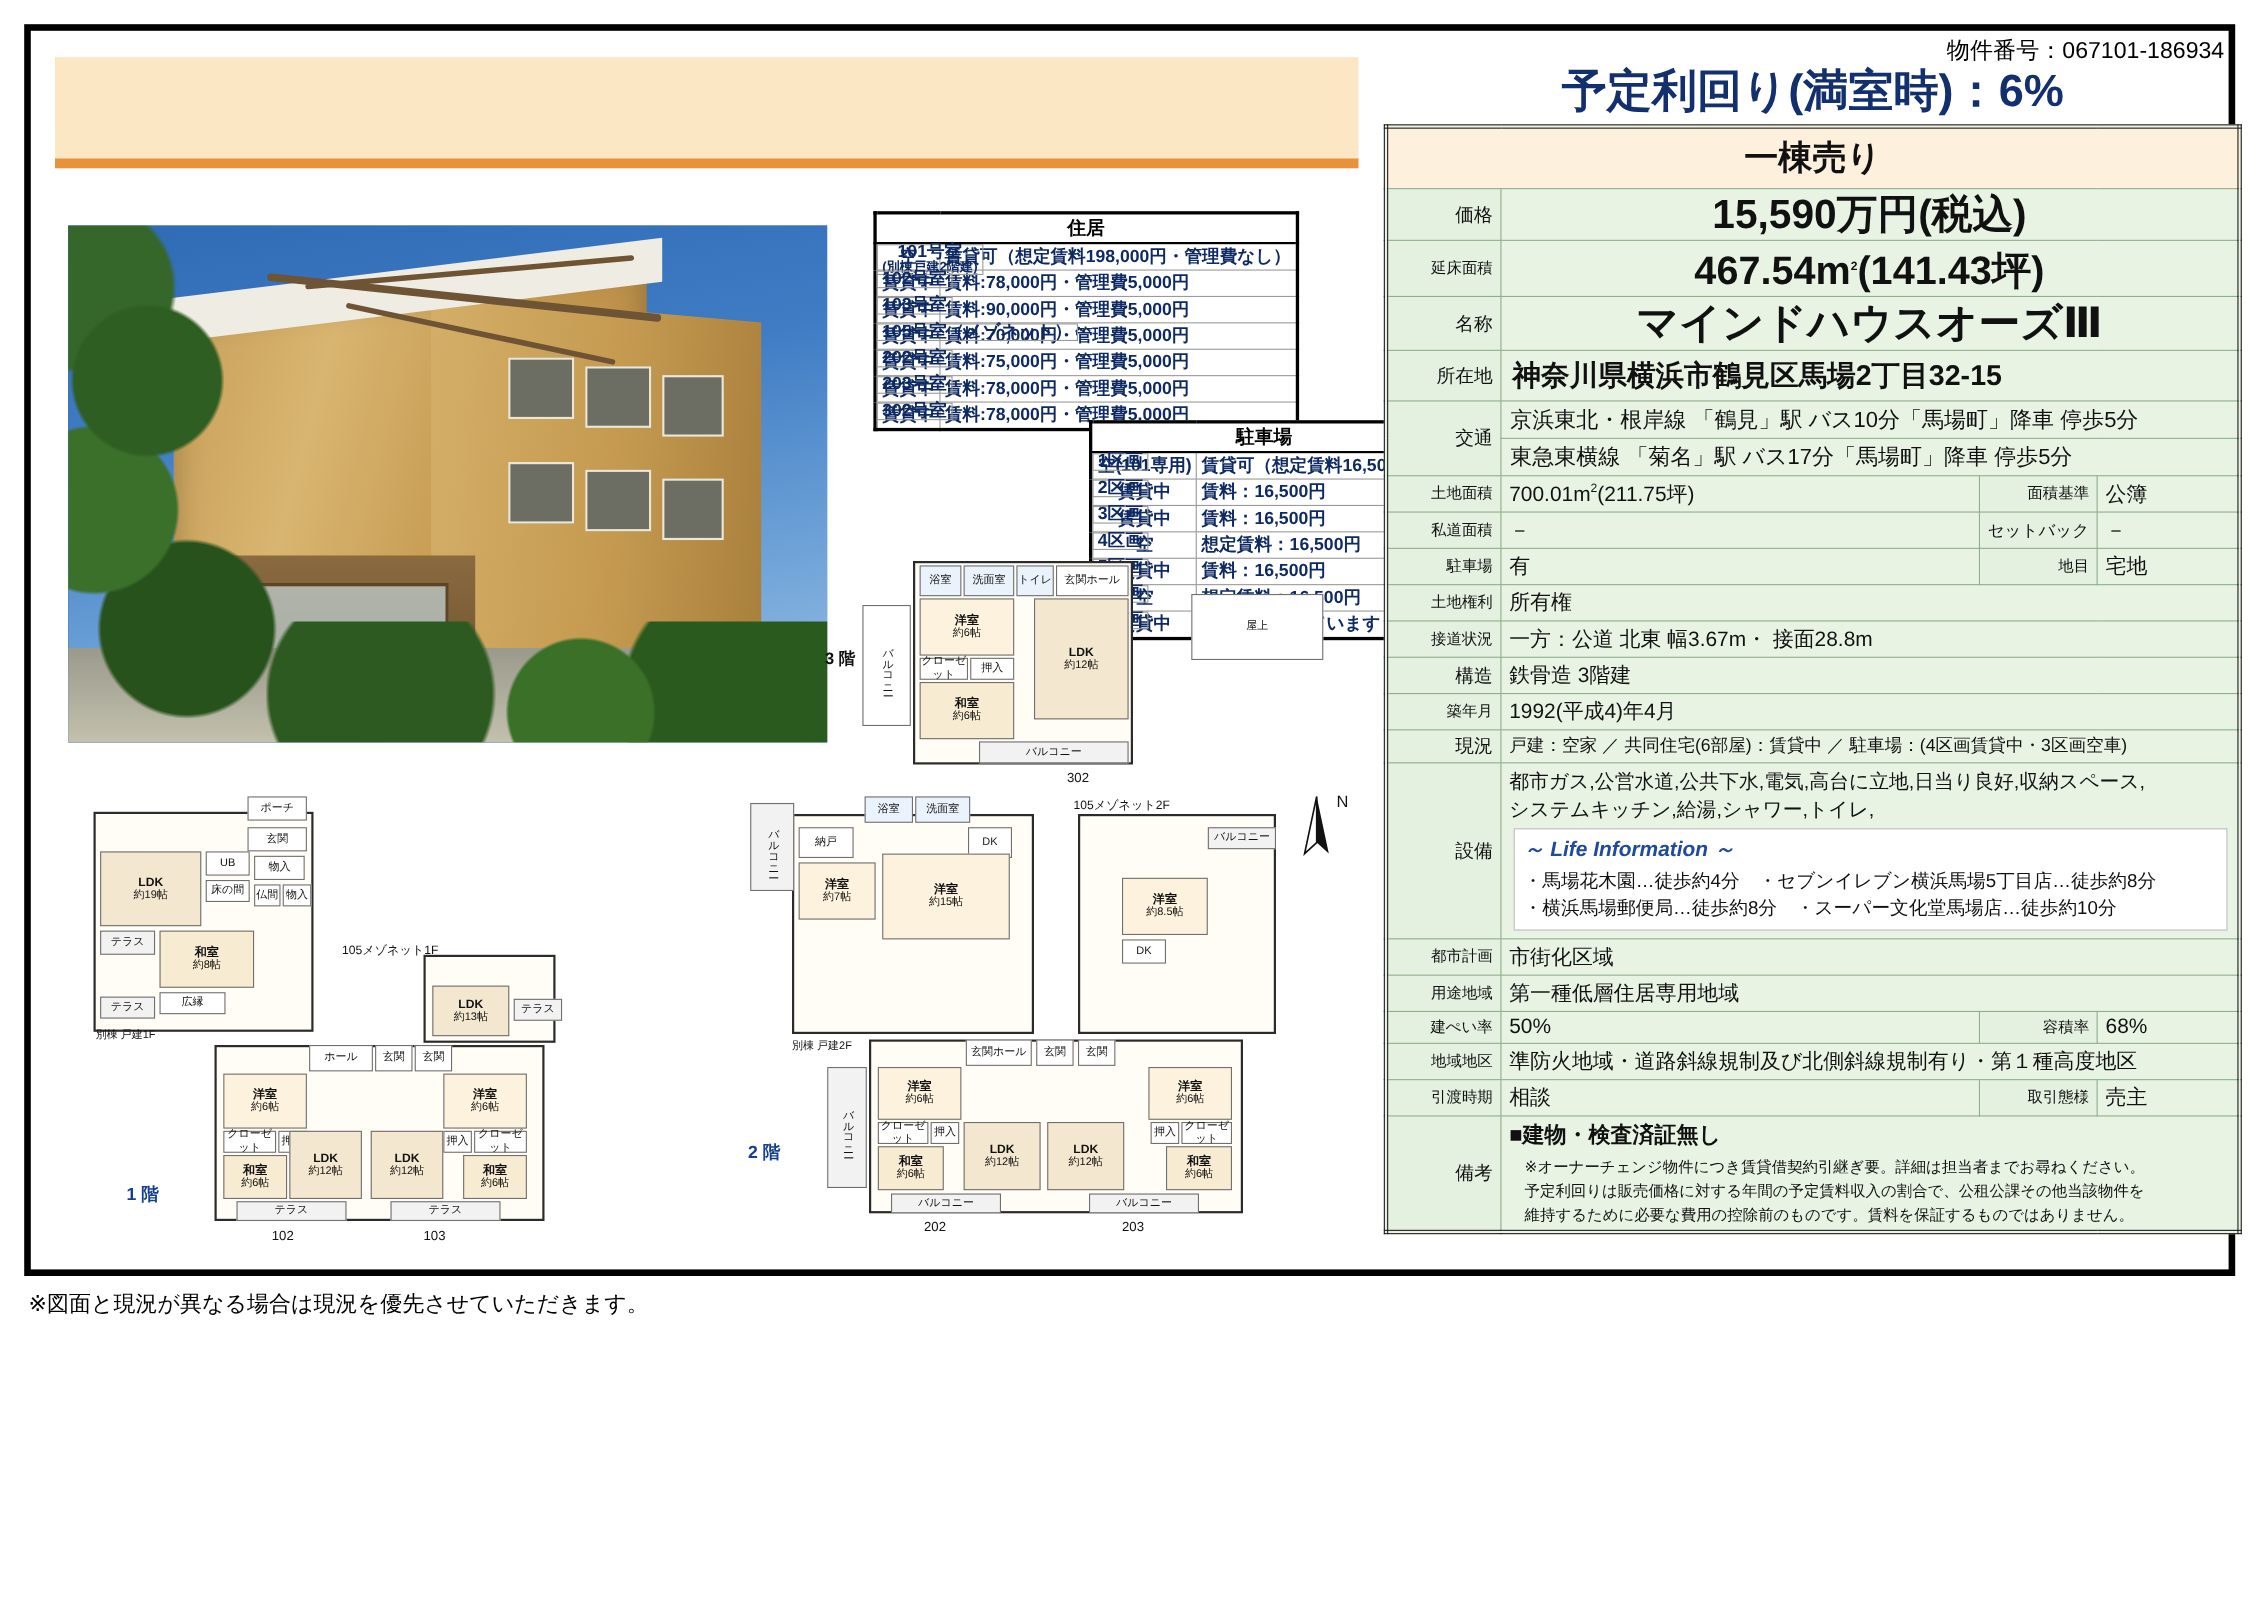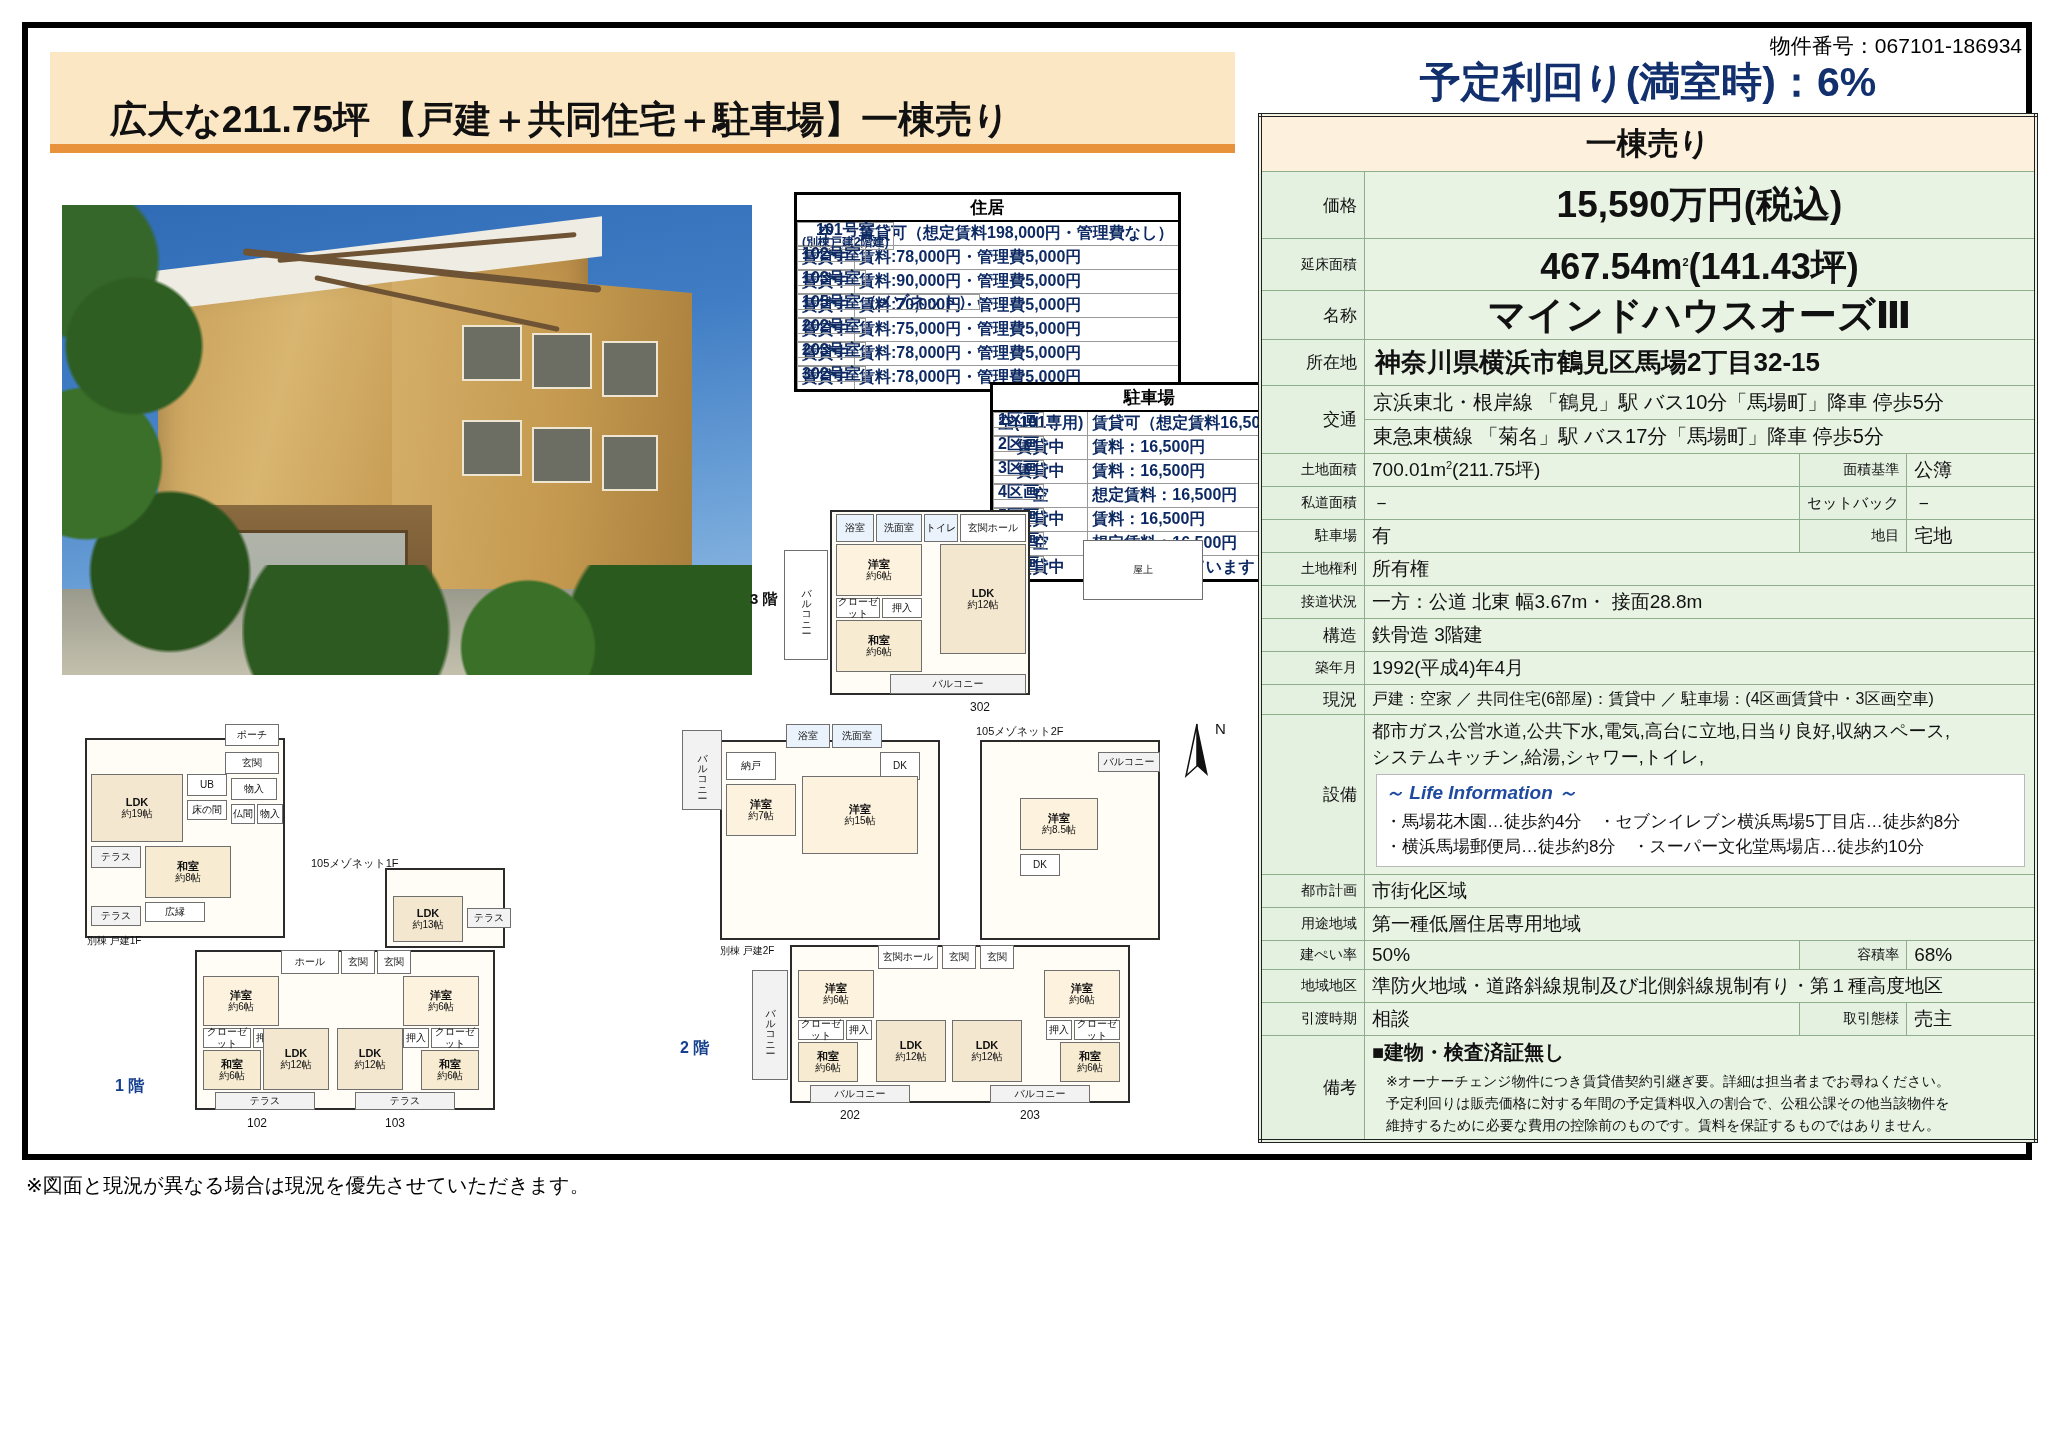--- a/index.html
+++ b/index.html
@@ -82,21 +82,21 @@
   
   .yield{position:absolute;left:1258px;top:55px;width:780px;text-align:center;color:#13306e;
          font-size:41px;font-weight:bold;white-space:nowrap;}
 
   
   .info{position:absolute;left:1258px;top:113px;width:780px;border:4px double #1f1f1f;border-collapse:collapse;background:#e8f3e4;}
   .info td{border:1px solid #8fae8c;font-size:19px;color:#111;padding:3px 7px;vertical-align:middle;}
   .info td.lbl{background:#e4f0e0;text-align:right;font-size:17px;white-space:nowrap;width:88px;font-weight:normal;}
   .info td.lbl.sm{font-size:14px;}
   .info tr.hdr td{background:#fdf0dc;text-align:center;font-size:31px;font-weight:bold;padding:6px 0;}
-  .info td.big{font-size:37px;font-weight:bold;text-align:center;line-height:42px;padding:12px 0;}
+  .info td.big{font-size:37px;font-weight:bold;text-align:center;line-height:42px;padding:2px 0;}
   .info td.big2{font-size:36px;font-weight:bold;text-align:center;line-height:42px;padding:2px 0;}
   .info td.nm{font-size:38px;font-weight:bold;text-align:center;line-height:44px;padding:2px 0;}
   .info td.addr{font-size:26px;font-weight:bold;padding:5px 10px;}
   .info td.trf{font-size:20px;padding:3px 8px;white-space:nowrap;}
   .info td.v{font-size:19px;}
   .info td.small{font-size:15px;}
   .info td.cur{font-size:16px;}
   .sup{font-size:11px;vertical-align:super;}
 
   .lifebox{border:1px solid #b9b9b9;background:#fff;margin:4px 2px 4px 4px;padding:5px 8px 7px 8px;}
@@ -111,21 +111,20 @@
 <body>
 
 <div id="page">
 
   <div class="frame"></div>
 
   <div class="propno">物件番号：067101-186934</div>
 
   <div class="banner"></div>
   <div class="banner-underline"></div>
-  <div class="banner-l2">広大な211.75坪 【戸建＋共同住宅＋駐車場】一棟売り</div>
 
   <div class="photo">
     <div class="ph-sky"></div>
     <div class="ph-bldg"></div>
     <div class="ph-bldg2"></div>
     <div class="ph-roof"></div>
     <div class="ph-win" style="left:400px;top:120px;width:56px;height:52px;"></div>
     <div class="ph-win" style="left:470px;top:128px;width:56px;height:52px;"></div>
     <div class="ph-win" style="left:540px;top:136px;width:52px;height:52px;"></div>
     <div class="ph-win" style="left:400px;top:215px;width:56px;height:52px;"></div>

